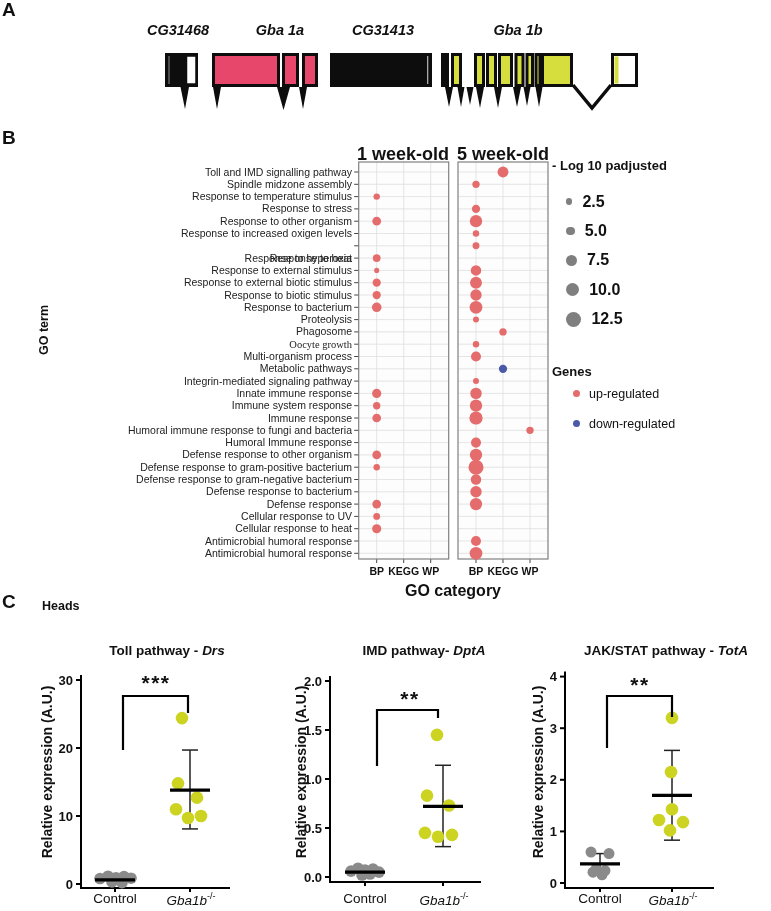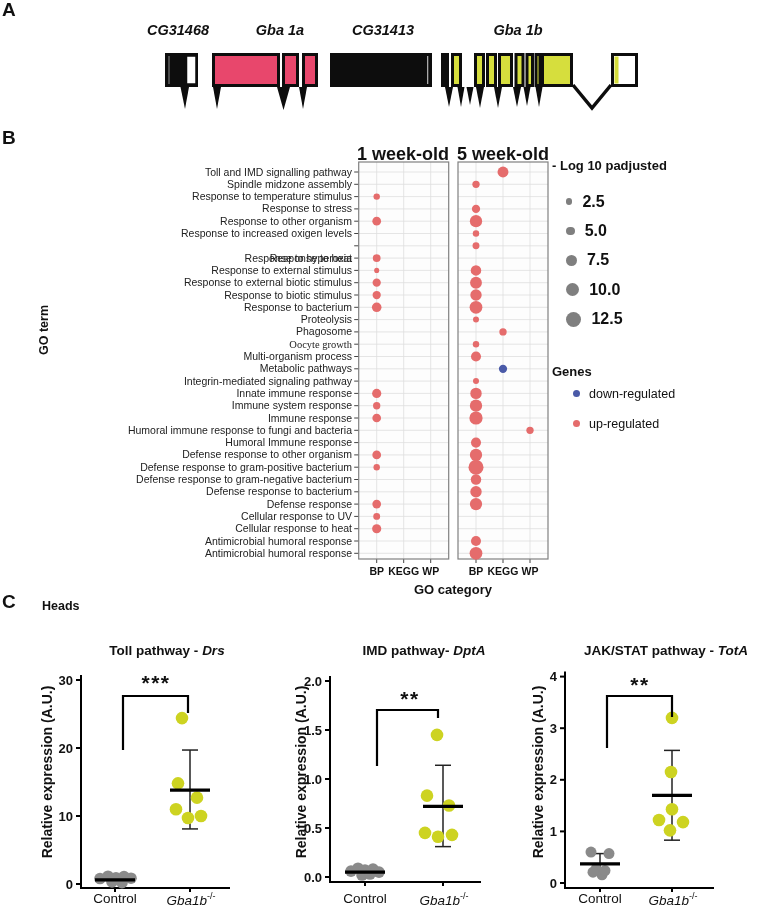--- a/index.html
+++ b/index.html
@@ -11,21 +11,21 @@
   .gene-label{position:absolute;top:22px;transform:translateX(-50%);
       font-style:italic;font-weight:700;font-size:14.5px;white-space:nowrap}
   .pb-title{position:absolute;top:144px;transform:translateX(-50%);
       font-weight:700;font-size:18px;white-space:nowrap}
   .go-label{position:absolute;right:419px;font-size:10.5px;line-height:11px;
       white-space:nowrap;color:#222}
   .goterm{position:absolute;left:44px;top:330px;
       transform:translate(-50%,-50%) rotate(-90deg);
       font-weight:700;font-size:12.5px;white-space:nowrap}
   .gocat{position:absolute;left:453px;top:582px;transform:translateX(-50%);
-      font-weight:700;font-size:13px;white-space:nowrap}
+      font-weight:700;font-size:16px;white-space:nowrap}
   .legend{position:absolute;left:552px;top:158px;width:215px}
   .leg-title{font-weight:700;font-size:13px;white-space:nowrap}
   .sizes{margin-top:14px}
   .srow{display:flex;align-items:center;height:29.4px;padding-left:14px}
   .scircle{border-radius:50%;flex:none}
   .slabel{margin-left:10px;font-weight:700;font-size:16px}
   .genes-title{font-weight:700;font-size:13px;margin-top:30px}
   .grow{display:flex;align-items:center;height:30px;padding-left:21px}
   .gdot{width:7px;height:7px;border-radius:50%;flex:none}
   .glabel{margin-left:9px;font-size:12.5px}
@@ -419,26 +419,26 @@
           <span class="slabel">10.0</span>
         </div>
         <div class="srow">
           <span class="scircle" style="width: 15.45px; height: 15.45px; background: rgb(127, 127, 127);"></span>
           <span class="slabel">12.5</span>
         </div>
       </div>
     <div class="genes-title">Genes</div>
     <div id="geneRows">
         <div class="grow">
+          <span class="gdot" style="background: rgb(229, 108, 108);"></span>
+          <span class="glabel">up-regulated</span>
+        </div>
+        <div class="grow">
           <span class="gdot" style="background: rgb(74, 90, 168);"></span>
           <span class="glabel">down-regulated</span>
-        </div>
-        <div class="grow">
-          <span class="gdot" style="background: rgb(229, 108, 108);"></span>
-          <span class="glabel">up-regulated</span>
         </div>
       </div>
   </div>
 
   <div class="plabel" style="left:2px;top:592px">C</div>
   <div class="heads">Heads</div>
 
   <div class="sc-title" style="left:167px">
     <span>Toll pathway - </span><span class="it">Drs</span>
   </div>

